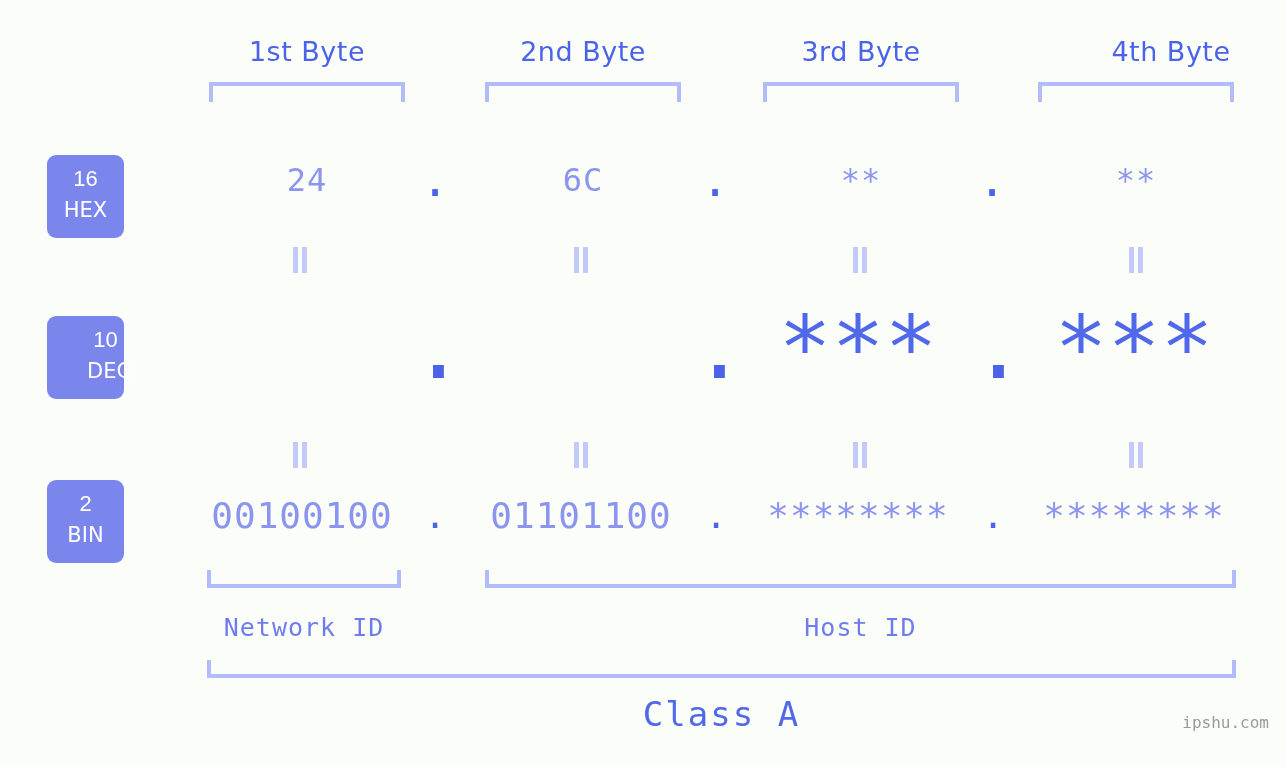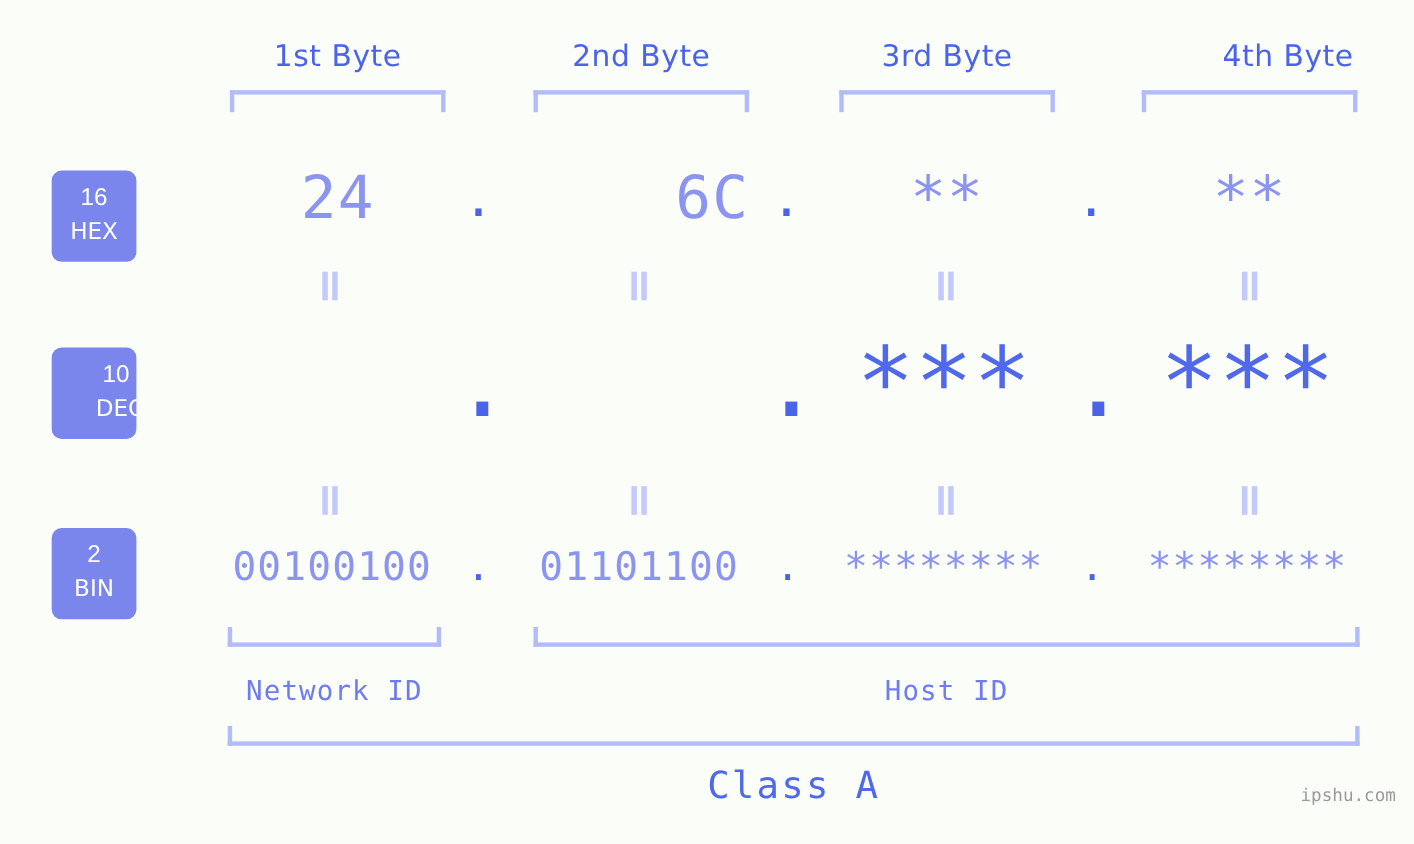--- a/index.html
+++ b/index.html
@@ -77,21 +77,21 @@
     text-align: center;
     white-space: nowrap;
     font-family: "DejaVu Sans Mono", monospace;
   }
 
   
   .hex-val {
     top: 150px;
     height: 60px;
     line-height: 60px;
-    font-size: 54px;
+    font-size: 32px;
     color: #8b95f0;
     letter-spacing: 1px;
   }
   .hex-dot {
     top: 150px;
     height: 60px;
     line-height: 60px;
     font-size: 46px;
     color: #4a63e8;
     width: 30px;
@@ -211,21 +211,21 @@
   <div class="tbracket" style="left:485px; width:196px;"></div>
   <div class="tbracket" style="left:763px; width:196px;"></div>
   <div class="tbracket" style="left:1038px; width:196px;"></div>
 
   <div class="badge" id="badge-hex">
     <span class="num">16</span>
     <span class="lbl">HEX</span>
   </div>
   <div class="cell hex-val" style="left:209px; width:196px;">24</div>
   <div class="cell hex-dot" style="left:420px;">.</div>
-  <div class="cell hex-val" style="left:485px; width:196px;text-align:right;">6C</div>
+  <div class="cell hex-val" style="left:485px; width:196px;">6C</div>
   <div class="cell hex-dot" style="left:700px;">.</div>
   <div class="cell hex-val" style="left:763px; width:196px;">**</div>
   <div class="cell hex-dot" style="left:977px;">.</div>
   <div class="cell hex-val" style="left:1038px; width:196px;">**</div>
 
   <div class="eq" style="left:289px; top:247px;">
       <i class="a"></i>
       <i class="b"></i>
     </div>
   <div class="eq" style="left:570px; top:247px;">

